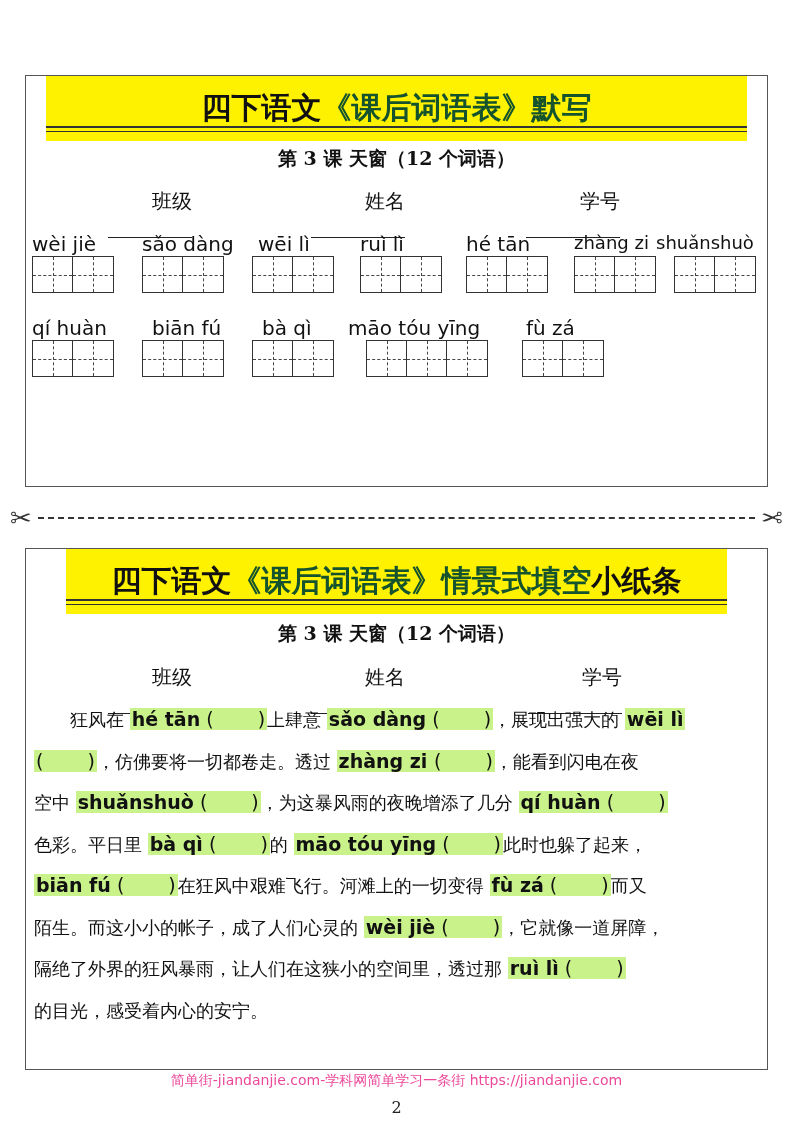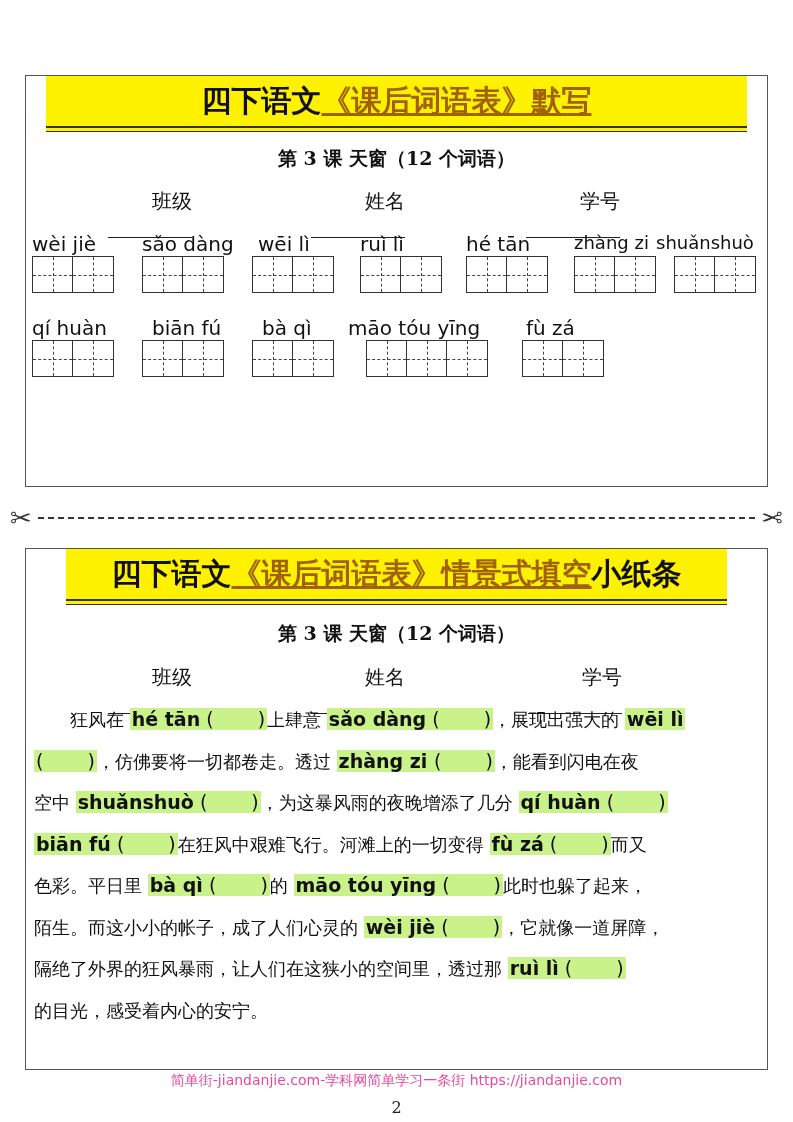--- a/index.html
+++ b/index.html
@@ -3,25 +3,25 @@
 <meta charset="utf-8">
 <style>
   html, body { margin: 0; padding: 0; background: #ffffff; }
   body { width: 793px; height: 1122px; position: relative; overflow: hidden;
          font-family: "DejaVu Serif", "Liberation Serif", serif; color: #111; }
 
   .card { position: absolute; left: 25px; width: 743px; border: 1.5px solid #555; background: #fff; box-sizing: border-box; }
   .card1 { top: 75px; height: 412px; }
   .card2 { top: 548px; height: 522px; }
 
-  .banner { position: absolute; left: 20px; right: 20px; top: 0; height: 50px; background: #fff200;
+  .banner { position: absolute; left: 20px; right: 20px; top: 0; height: 65px; background: #fff200;
             display: flex; align-items: center; justify-content: center;
             font-family: "DejaVu Sans", sans-serif; font-weight: bold; font-size: 30px; letter-spacing: 0px; white-space: nowrap; }
   .card2 .banner { left: 40px; right: 40px; }
-  .banner .red { color: #a16207; text-decoration: underline; }
+  .banner .red { color: #14532d; }
   .banner .blk { color: #111; }
   .banner-rule { position: absolute; left: 20px; right: 20px; top: 50px; height: 3px; border-top: 2px solid #333; border-bottom: 1px solid #333; background: #fff200; }
   .card2 .banner-rule { left: 40px; right: 40px; }
 
   .subtitle { position: absolute; left: 0; right: 0; text-align: center; font-size: 19px; font-weight: bold; }
   .card1 .subtitle { top: 70px; }
   .card2 .subtitle { top: 72px; }
 
   .info-row { position: absolute; left: 0; right: 0; font-size: 20px; }
   .card1 .info-row { top: 112px; }
@@ -192,22 +192,22 @@
     <div class="info-item" style="left:500px;">
       <span>学号</span>
       <span class="info-line" style="width:94px"></span>
     </div>
   </div>
 
   <div class="passage" id="passage">
       <div class="line"><span>　　狂风在 </span><span class="hl"><span>hé tān</span><span class="paren"> (　　 )</span></span><span>上肆意 </span><span class="hl"><span>sǎo dàng</span><span class="paren"> (　　 )</span></span><span>，展现出强大的 </span><span class="hl"><span>wēi lì</span></span></div>
       <div class="line"><span class="hl"><span></span><span class="paren">(　　 )</span></span><span>，仿佛要将一切都卷走。透过 </span><span class="hl"><span>zhàng zi </span><span class="paren"> (　　 )</span></span><span>，能看到闪电在夜</span></div>
       <div class="line"><span>空中 </span><span class="hl"><span>shuǎnshuò</span><span class="paren"> (　　 )</span></span><span>，为这暴风雨的夜晚增添了几分 </span><span class="hl"><span>qí   huàn</span><span class="paren"> (　　 )</span></span></div>
+      <div class="line"><span>色彩。平日里 </span><span class="hl"><span>bà qì</span><span class="paren"> (　　 )</span></span><span>的 </span><span class="hl"><span>māo tóu yīng</span><span class="paren"> (　　 )</span></span><span>此时也躲了起来，</span></div>
       <div class="line"><span class="hl"><span>biān fú</span><span class="paren"> (　　 )</span></span><span>在狂风中艰难飞行。河滩上的一切变得 </span><span class="hl"><span>fù zá</span><span class="paren"> (　　 )</span></span><span>而又</span></div>
-      <div class="line"><span>色彩。平日里 </span><span class="hl"><span>bà qì</span><span class="paren"> (　　 )</span></span><span>的 </span><span class="hl"><span>māo tóu yīng</span><span class="paren"> (　　 )</span></span><span>此时也躲了起来，</span></div>
       <div class="line"><span>陌生。而这小小的帐子，成了人们心灵的 </span><span class="hl"><span>wèi jiè</span><span class="paren"> (　　 )</span></span><span>，它就像一道屏障，</span></div>
       <div class="line"><span>隔绝了外界的狂风暴雨，让人们在这狭小的空间里，透过那 </span><span class="hl"><span>ruì lì</span><span class="paren"> (　　 )</span></span></div>
       <div class="line"><span>的目光，感受着内心的安宁。</span></div>
     </div>
 </div>
 
 <div class="footer">简单街-jiandanjie.com-学科网简单学习一条街 https://jiandanjie.com</div>
 <div class="pagenum">2</div>
 
 </body></html>

